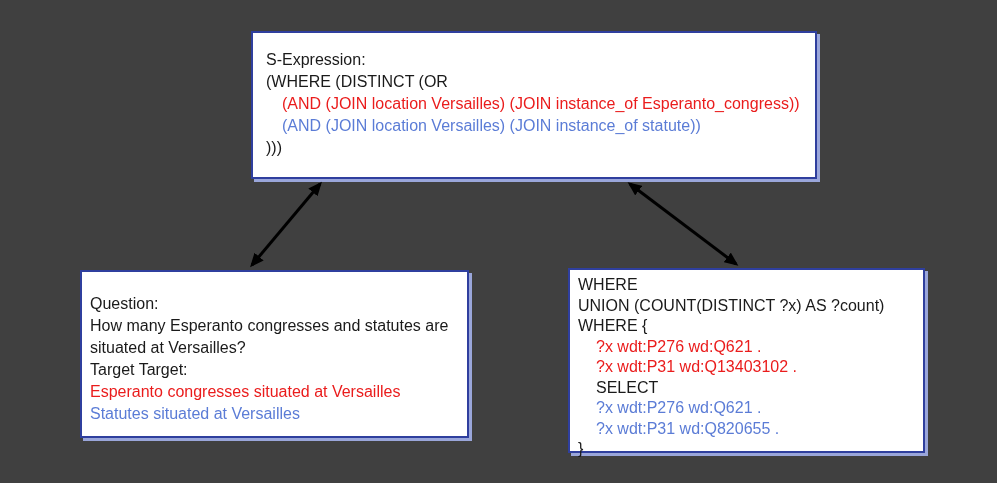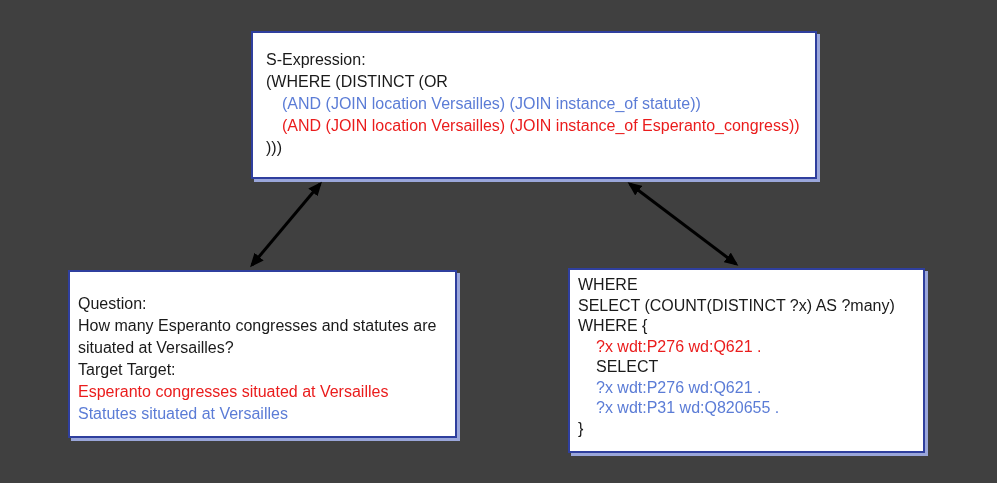--- a/index.html
+++ b/index.html
@@ -37,21 +37,21 @@
     width: 566px;
     height: 148px;
     padding: 16px 10px 0 13px;
     font-size: 16px;
     line-height: 22px;
   }
   #sexpr-box .indent { padding-left: 16px; }
 
   
   #question-box {
-    left: 68px;
+    left: 80px;
     top: 270px;
     width: 389px;
     height: 168px;
     padding: 21px 8px 0 8px;
     font-size: 16px;
     line-height: 22px;
   }
   #question-box .wrap { white-space: normal; }
 
   
@@ -74,38 +74,39 @@
   }
 </style>
 </head>
 <body>
 
 <div class="canvas">
 
   <div class="box" id="sexpr-box">
     <span class="line">S-Expression:</span>
     <span class="line">(WHERE (DISTINCT (OR</span>
+    <span class="line red indent">(AND (JOIN location Versailles) (JOIN instance_of Esperanto_congress))</span>
     <span class="line blue indent">(AND (JOIN location Versailles) (JOIN instance_of statute))</span>
-    <span class="line red indent">(AND (JOIN location Versailles) (JOIN instance_of Esperanto_congress))</span>
     <span class="line">)))</span>
   </div>
 
   <div class="box" id="question-box">
     <span class="line">Question:</span>
     <span class="line wrap">How many Esperanto congresses and statutes are situated at Versailles?</span>
     <span class="line">Target Target:</span>
     <span class="line red">Esperanto congresses situated at Versailles</span>
     <span class="line blue">Statutes situated at Versailles</span>
   </div>
 
   <div class="box" id="sparql-box">
     <span class="line">WHERE</span>
-    <span class="line">SELECT (COUNT(DISTINCT ?x) AS ?many)</span>
+    <span class="line">UNION (COUNT(DISTINCT ?x) AS ?count)</span>
     <span class="line">WHERE {</span>
     <span class="line red indent">?x wdt:P276 wd:Q621 .</span>
+    <span class="line red indent">?x wdt:P31 wd:Q13403102 .</span>
     <span class="line indent">SELECT</span>
     <span class="line blue indent">?x wdt:P276 wd:Q621 .</span>
     <span class="line blue indent">?x wdt:P31 wd:Q820655 .</span>
     <span class="line">}</span>
   </div>
 
   <svg class="arrow-layer" width="997" height="483" viewBox="0 0 997 483">
     <defs>
       <marker id="arrow-end" markerUnits="userSpaceOnUse" markerWidth="14" markerHeight="12" refX="11" refY="6" orient="auto">
         <path d="M0,0 L14,6 L0,12 Z" fill="#000000"></path>

